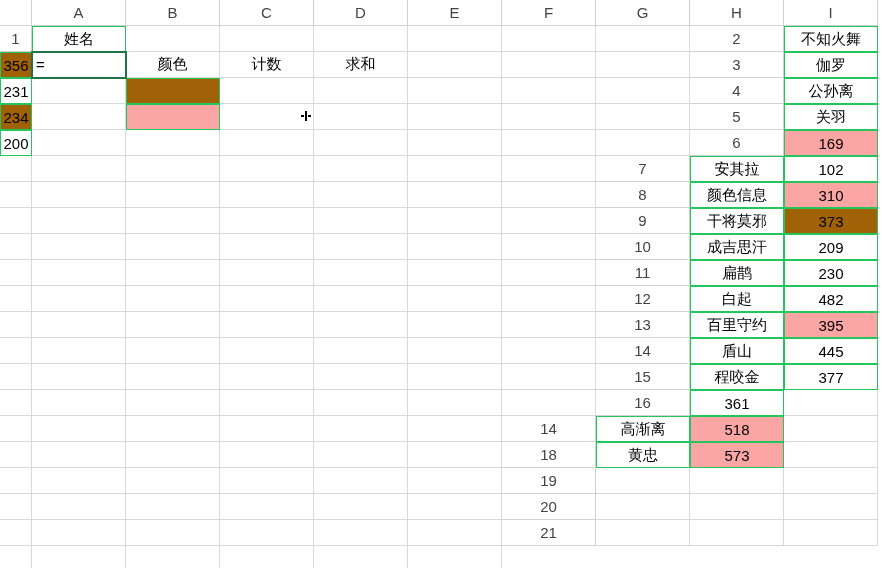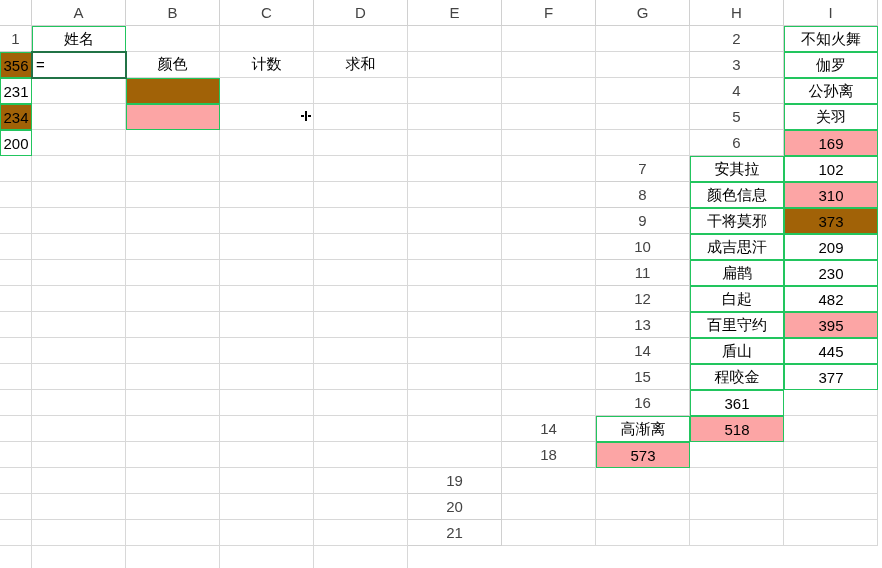--- a/index.html
+++ b/index.html
@@ -248,20 +248,21 @@
     <div class="cell b-all c-center">高渐离</div>
     <div class="cell b-all c-center fill-green">518</div>
     <div class="cell"></div>
     <div class="cell"></div>
     <div class="cell"></div>
     <div class="cell"></div>
     <div class="cell"></div>
     <div class="cell"></div>
     <div class="cell"></div>
     <div class="rowhdr">18</div>
+    <div class="cell b-all c-center">黄忠</div>
     <div class="cell b-all c-center fill-green">573</div>
     <div class="cell"></div>
     <div class="cell"></div>
     <div class="cell"></div>
     <div class="cell"></div>
     <div class="cell"></div>
     <div class="cell"></div>
     <div class="cell"></div>
     <div class="rowhdr">19</div>
     <div class="cell"></div>

